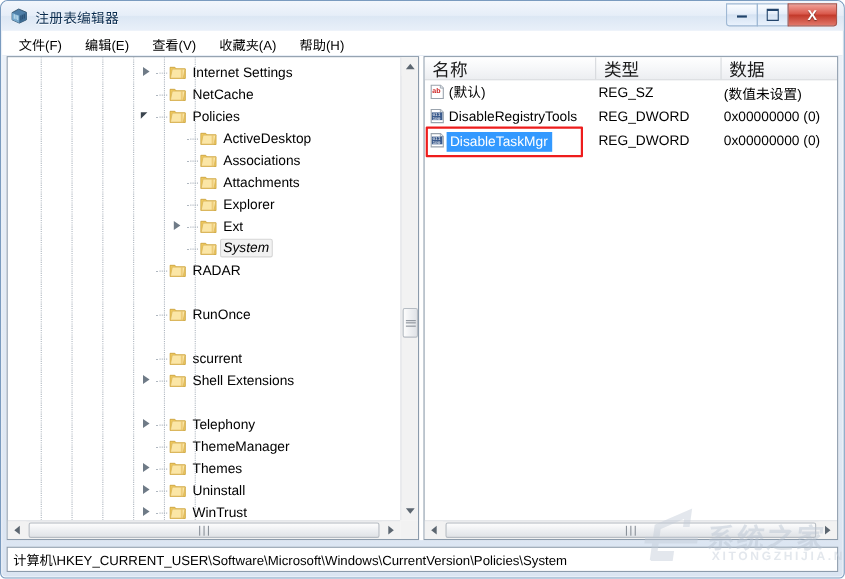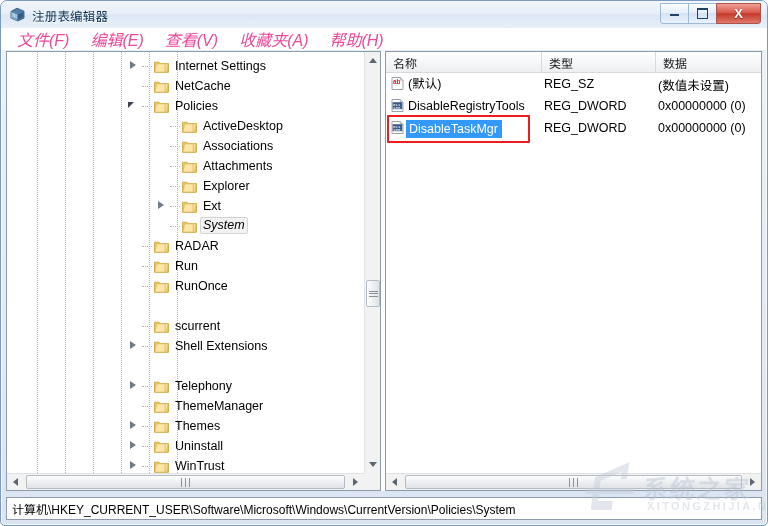--- a/index.html
+++ b/index.html
@@ -54,22 +54,22 @@
     text-shadow:0 1px 1px rgba(0,0,0,.45);font-family:"Liberation Sans",sans-serif;}
 
   
   .menubar{
     position:absolute;left:1px;top:27px;right:1px;height:22px;
     background:#ffffff;
     display:flex;align-items:center;
     border-bottom:1px solid #e8eef6;
   }
   .menu-item{
-    font-size:16px;color:#ec4899;padding:2px 9px;margin-left:3px;
-    white-space:nowrap;cursor:default;font-style:italic;
+    font-size:12px;color:#000000;padding:2px 9px;margin-left:3px;
+    white-space:nowrap;cursor:default;
   }
   .menu-item:first-child{margin-left:6px;}
 
   
   .client{
     position:absolute;left:5px;top:50px;right:5px;bottom:34px;
     background:#ffffff;
   }
   .pane{
     position:absolute;top:0;bottom:0;
@@ -170,21 +170,21 @@
 
   
   .lv-header{
     position:absolute;left:0;top:0;right:0;height:21px;
     background:linear-gradient(to bottom,#ffffff 0%,#f6f7f9 50%,#eceef1 100%);
     border-bottom:1px solid #d6d9dd;
     box-sizing:border-box;
   }
   .lv-col{
     position:absolute;top:0;height:20px;
-    font-size:12px;color:#1c1c1c;
+    font-size:16px;color:#1c1c1c;
     display:flex;align-items:center;padding-left:7px;
     box-sizing:border-box;
     border-right:1px solid #d6d9dd;
   }
   .lv-body{
     position:absolute;left:0;top:21px;right:0;bottom:17px;overflow:hidden;
   }
   .lrow{
     position:absolute;left:0;right:0;height:20px;
     display:flex;align-items:center;white-space:nowrap;
@@ -369,29 +369,20 @@
               <div class="tlabel sel" style="left: 193px; top: 1px; font-style: italic;">System</div>
             </div>
             <div class="trow" style="top: 184px;">
               <div class="tdash" style="left: 135px; width: 10px; top: 10px;"></div>
               <div class="folder" style="left: 147px; top: 3px;"><svg width="15" height="13" viewBox="0 0 15 13">
                   <path d="M0.5 2.2 L5 2.2 L6.2 3.6 L14.5 3.6 L14.5 12.3 L0.5 12.3 Z" fill="#f0c95e" stroke="#c9a23c" stroke-width=".8"></path>
                   <path d="M2.6 3.8 L14.2 3.8 L12.6 12.1 L0.9 12.1 Z" fill="#fbe6a6" stroke="#d9b356" stroke-width=".7"></path>
                   <path d="M10.4 3.9 L12.1 3.9 L12.1 12.1 L10.4 12.1 Z" fill="#e7c167" opacity=".7"></path>
                 </svg></div>
               <div class="tlabel" style="left: 165px; top: 2px;">RADAR</div>
-            </div>
-            <div class="trow" style="top: 204px;">
-              <div class="tdash" style="left: 135px; width: 10px; top: 10px;"></div>
-              <div class="folder" style="left: 147px; top: 3px;"><svg width="15" height="13" viewBox="0 0 15 13">
-                  <path d="M0.5 2.2 L5 2.2 L6.2 3.6 L14.5 3.6 L14.5 12.3 L0.5 12.3 Z" fill="#f0c95e" stroke="#c9a23c" stroke-width=".8"></path>
-                  <path d="M2.6 3.8 L14.2 3.8 L12.6 12.1 L0.9 12.1 Z" fill="#fbe6a6" stroke="#d9b356" stroke-width=".7"></path>
-                  <path d="M10.4 3.9 L12.1 3.9 L12.1 12.1 L10.4 12.1 Z" fill="#e7c167" opacity=".7"></path>
-                </svg></div>
-              <div class="tlabel" style="left: 165px; top: 2px;">Run</div>
             </div>
             <div class="trow" style="top: 224px;">
               <div class="tdash" style="left: 135px; width: 10px; top: 10px;"></div>
               <div class="folder" style="left: 147px; top: 3px;"><svg width="15" height="13" viewBox="0 0 15 13">
                   <path d="M0.5 2.2 L5 2.2 L6.2 3.6 L14.5 3.6 L14.5 12.3 L0.5 12.3 Z" fill="#f0c95e" stroke="#c9a23c" stroke-width=".8"></path>
                   <path d="M2.6 3.8 L14.2 3.8 L12.6 12.1 L0.9 12.1 Z" fill="#fbe6a6" stroke="#d9b356" stroke-width=".7"></path>
                   <path d="M10.4 3.9 L12.1 3.9 L12.1 12.1 L10.4 12.1 Z" fill="#e7c167" opacity=".7"></path>
                 </svg></div>
               <div class="tlabel" style="left: 165px; top: 2px;">RunOnce</div>
             </div>

